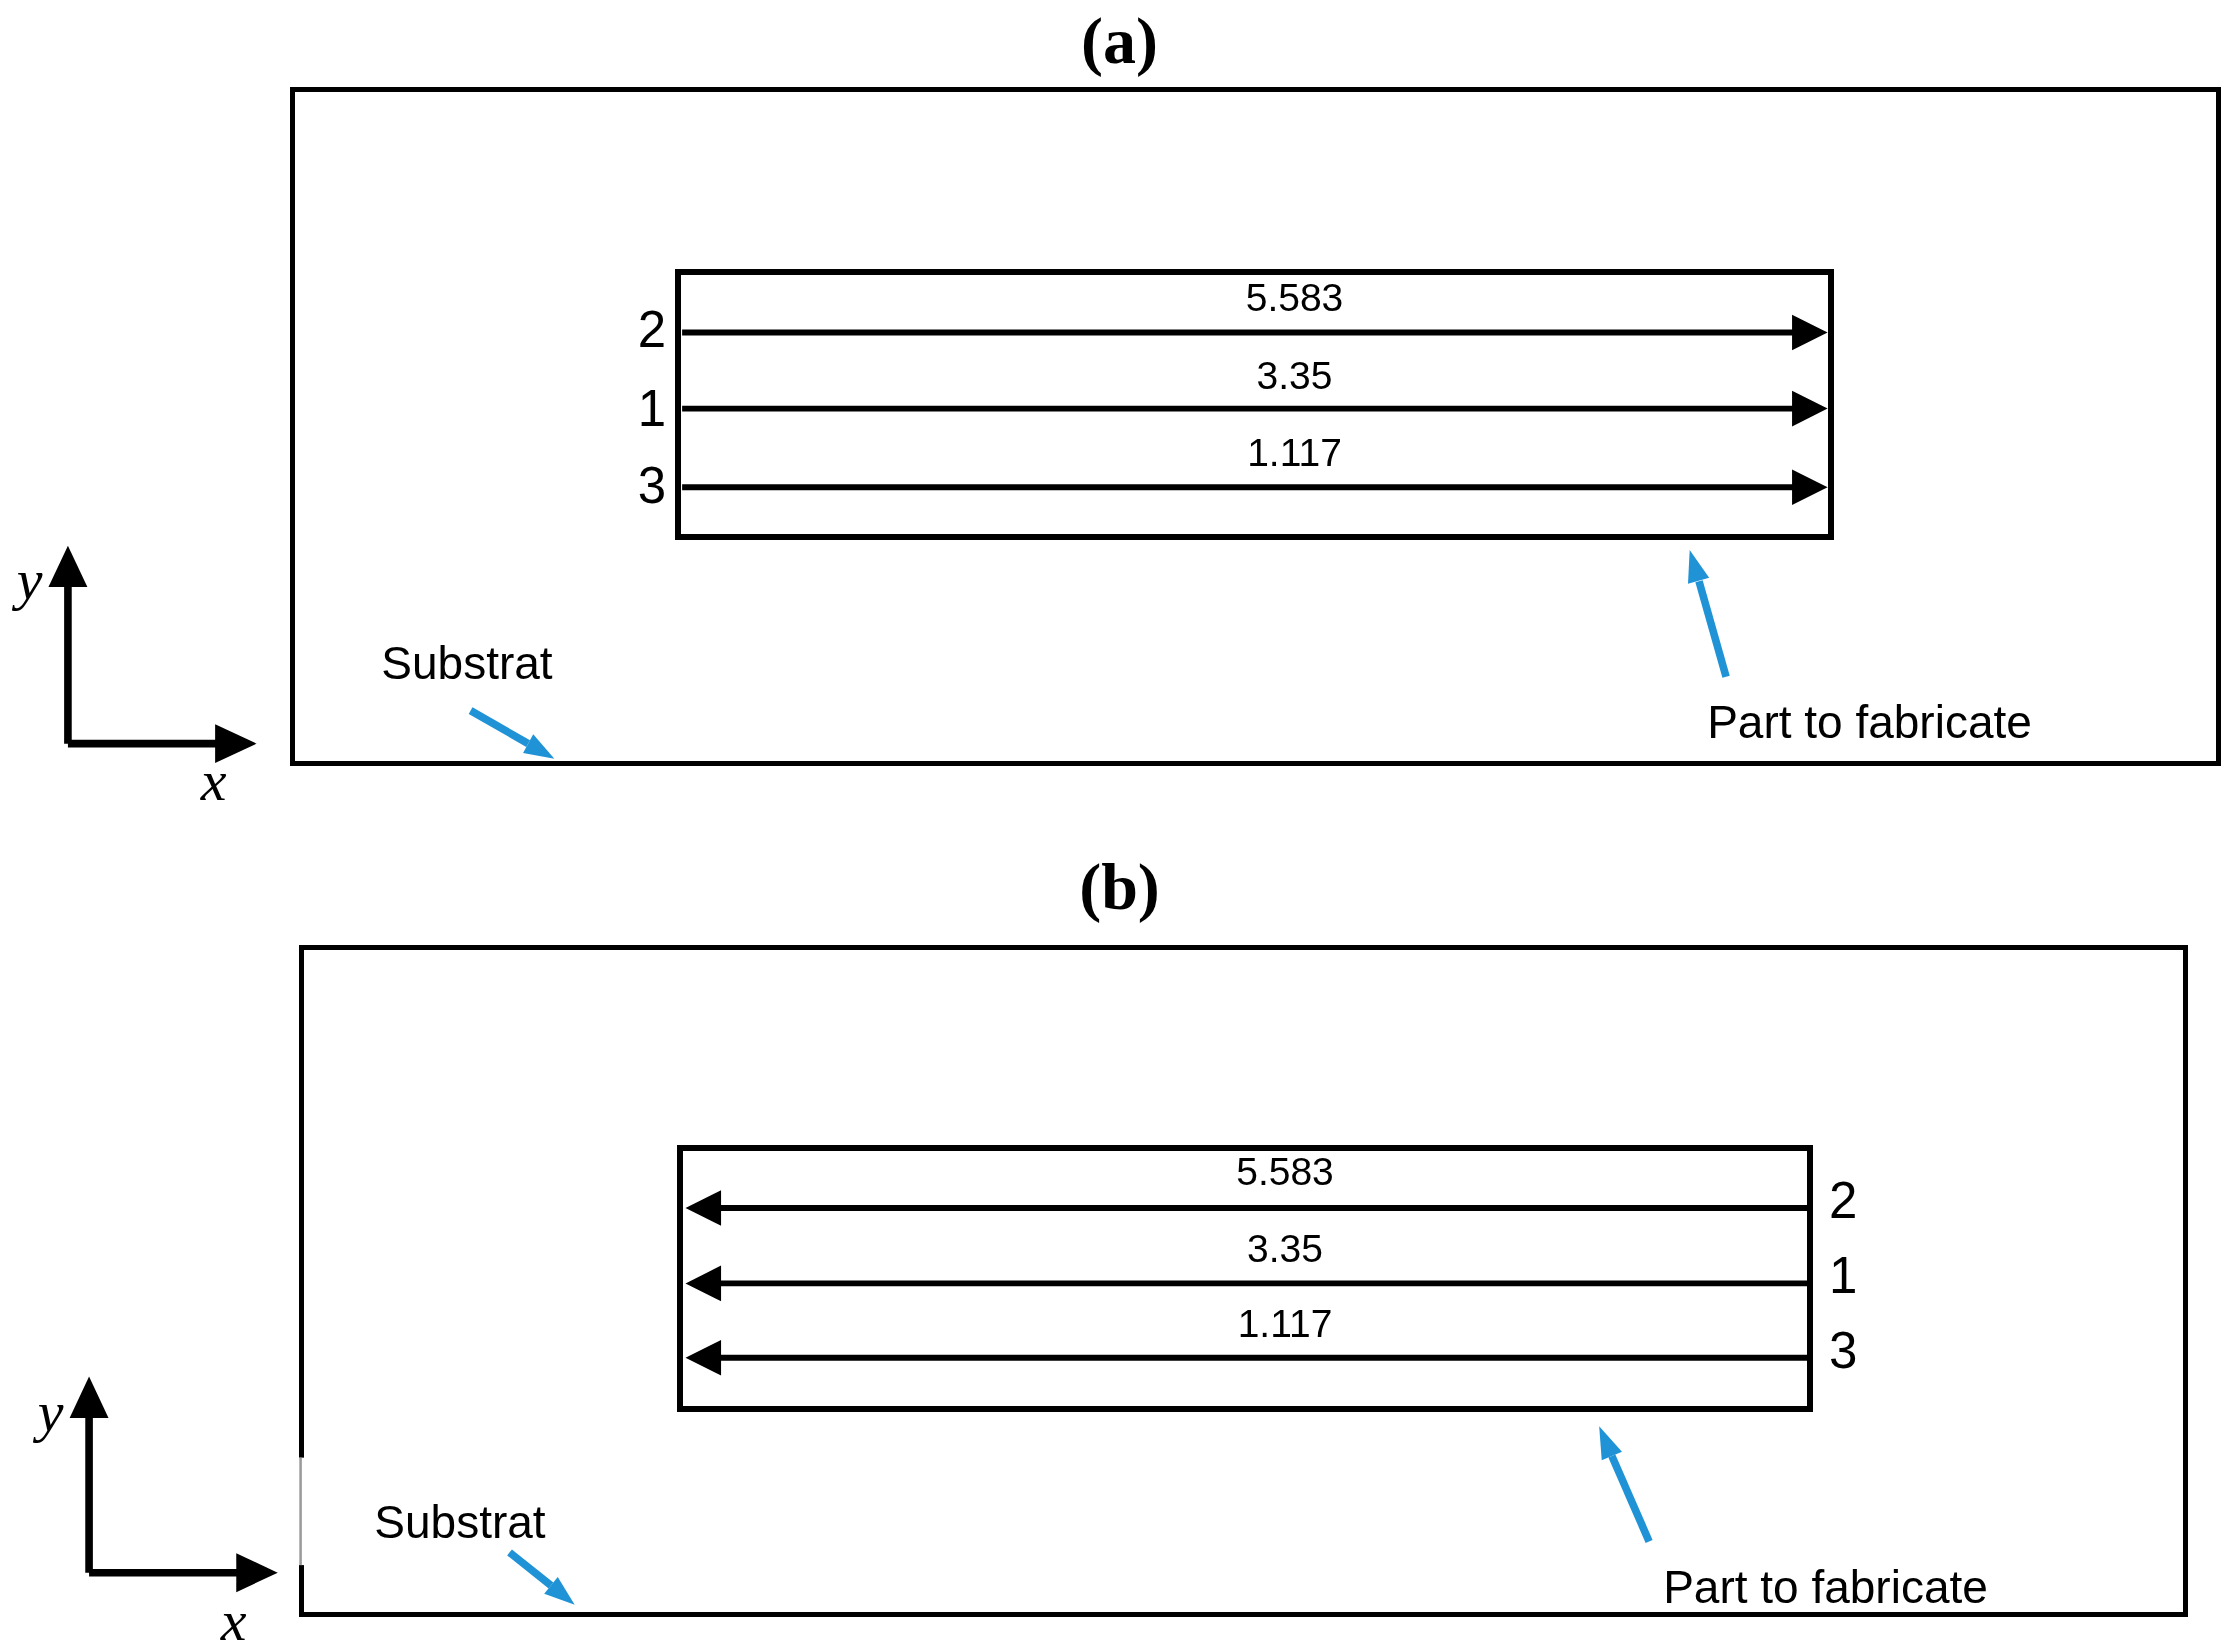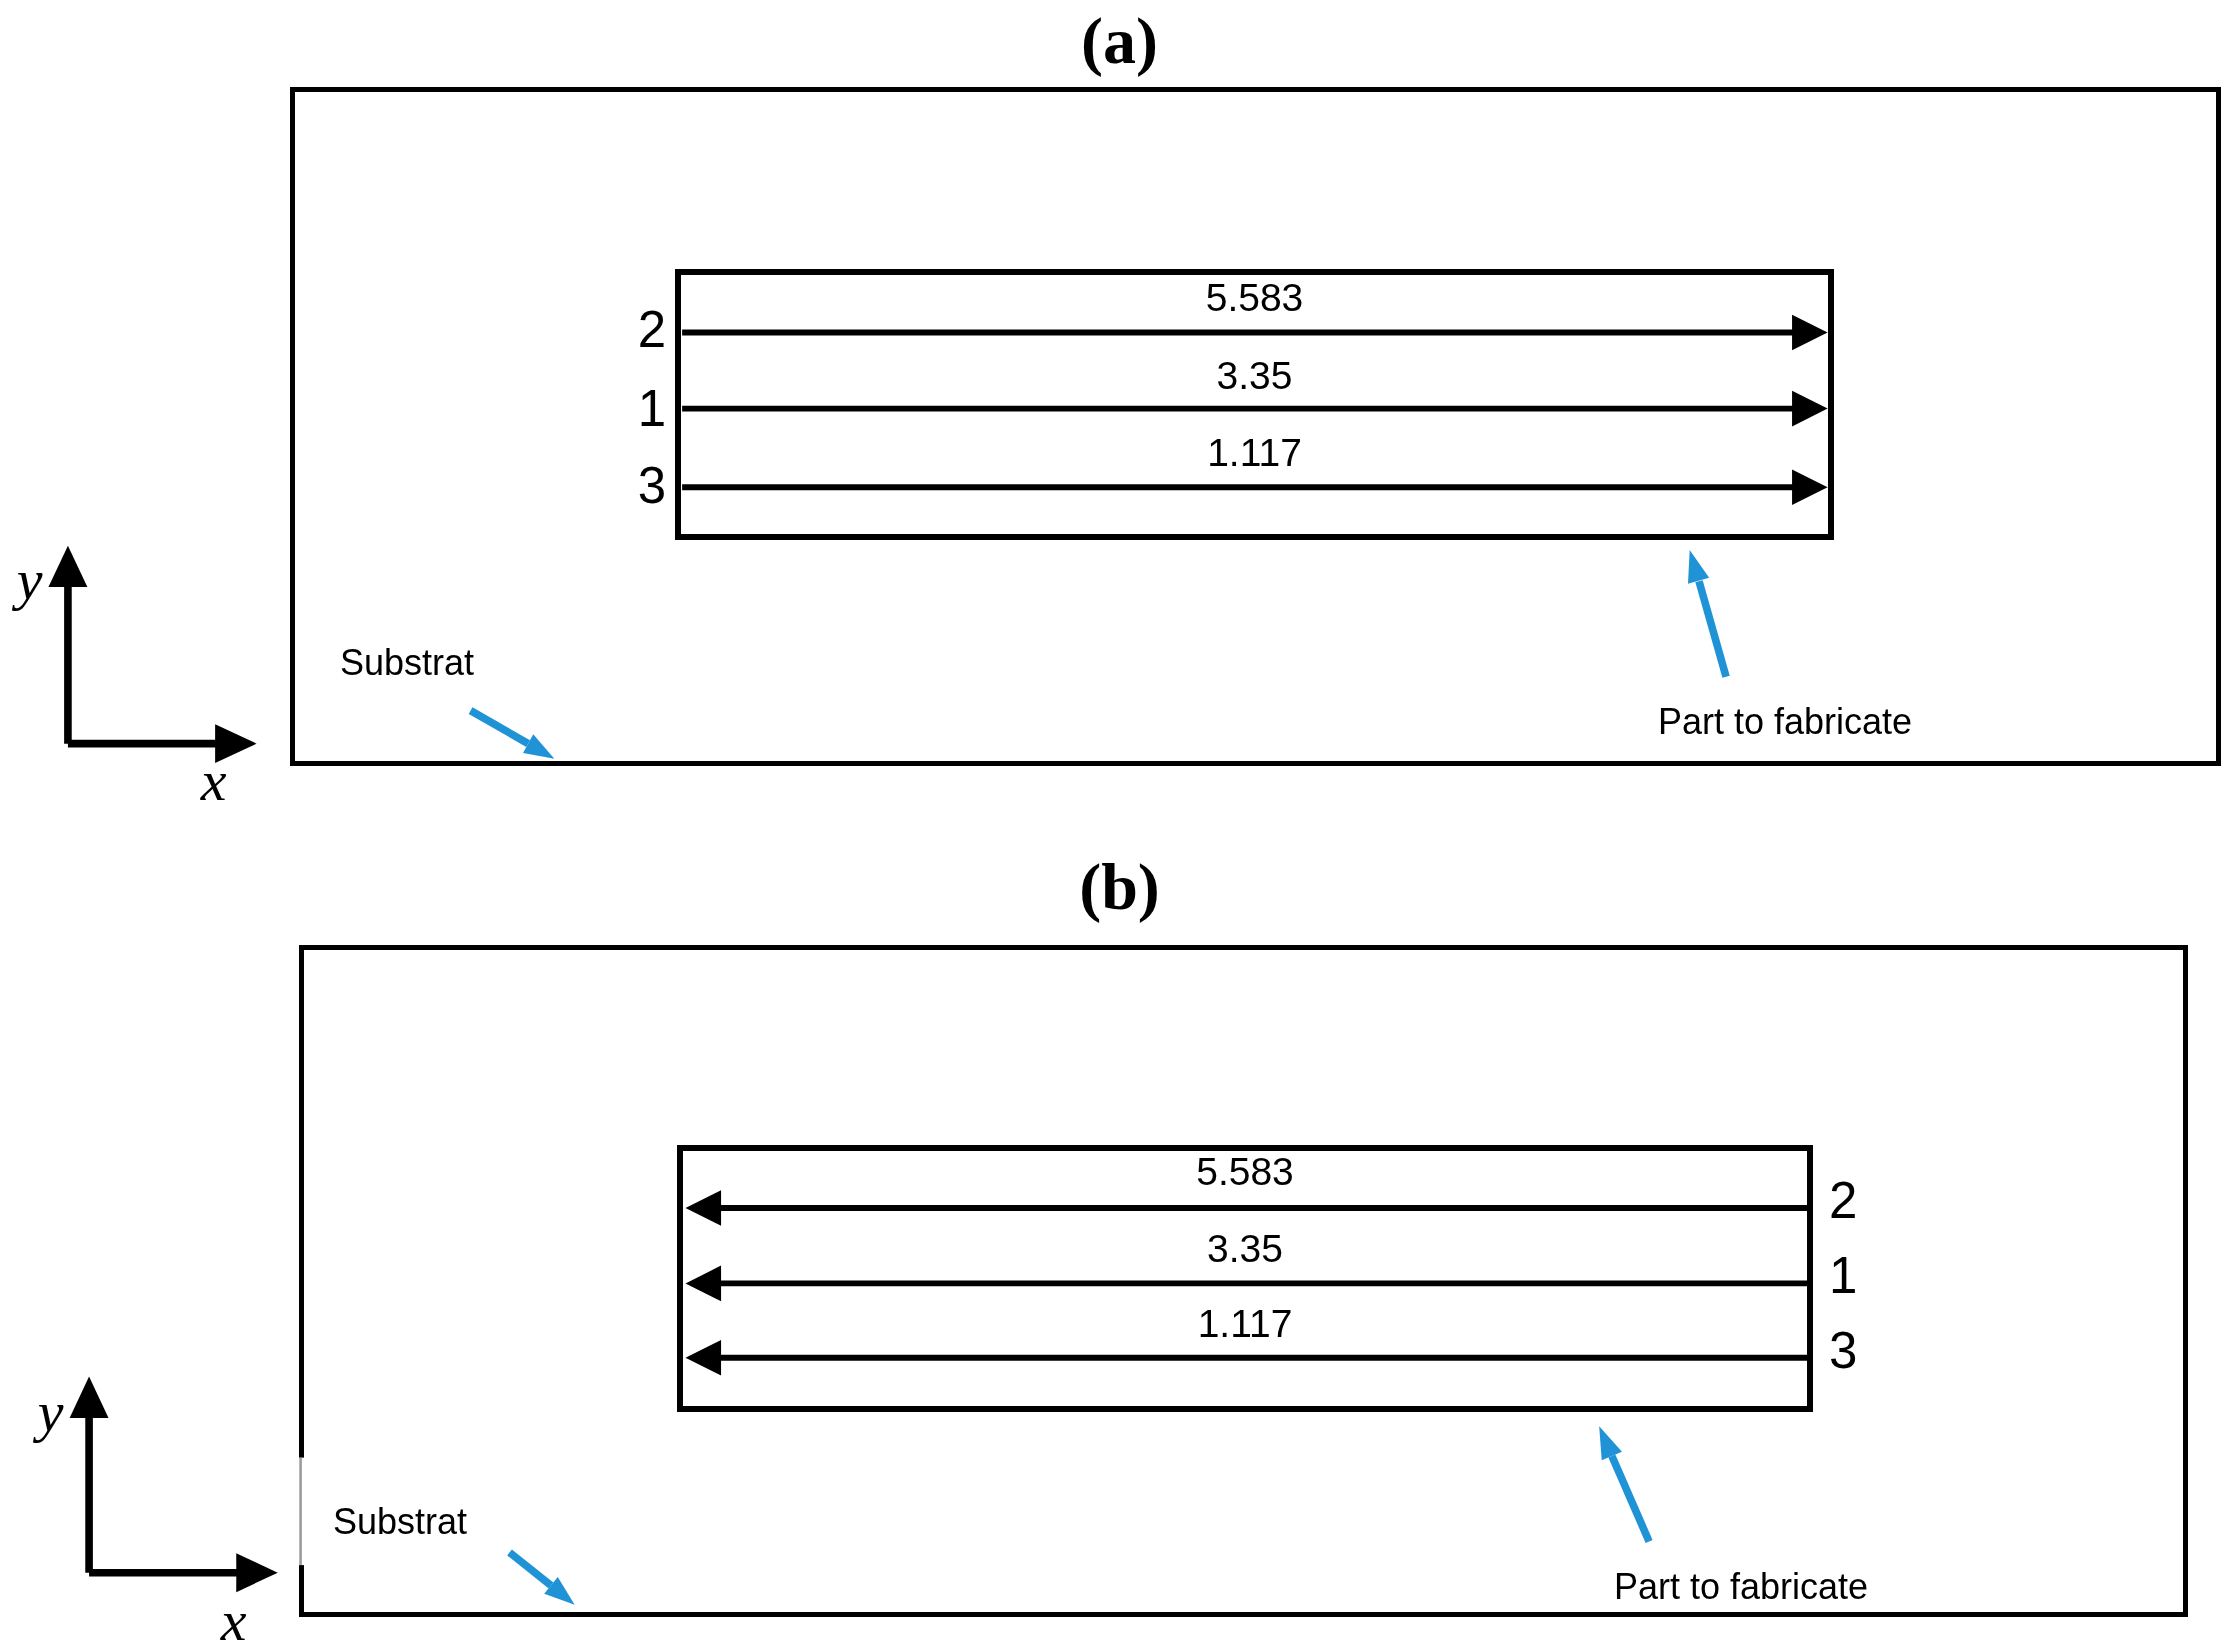--- a/index.html
+++ b/index.html
@@ -4,23 +4,23 @@
 <style>
   html,body{margin:0;padding:0;background:#ffffff;}
   body{width:2239px;height:1648px;position:relative;overflow:hidden;
        font-family:"Liberation Sans", sans-serif;color:#000;}
   .abs{position:absolute;}
   .panel-title{left:0;width:2239px;text-align:center;
       font-family:"Liberation Serif", serif;font-weight:bold;
       font-size:66px;line-height:78px;}
   .substrate{border:5.1px solid #000;box-sizing:border-box;background:#fff;}
   .part-rect{border:6.8px solid #000;box-sizing:border-box;background:#fff;}
-  .track-num{text-align:center;font-size:39px;line-height:42px;}
+  .track-num{text-align:center;font-size:39px;line-height:42px;margin-left:40px;}
   .ord{font-size:51px;line-height:54px;}
-  .callout{font-size:36px;line-height:56px;}
+  .callout{font-size:46px;line-height:56px;text-align:center;}
   .axis-label{font-family:"Liberation Serif", serif;font-style:italic;
       font-size:58px;line-height:59px;text-align:center;}
   svg.overlay{position:absolute;left:0;top:0;}
   .ink-line{stroke:#000;fill:none;}
   .ink-fill{fill:#000;stroke:none;}
   .blue-line{stroke:#1F93D6;fill:none;}
   .blue-head{fill:#1F93D6;stroke:none;}
   .gap-patch{fill:#ffffff;stroke:none;}
   .gap-thin{stroke:#9a9a9a;fill:none;}
 </style>

